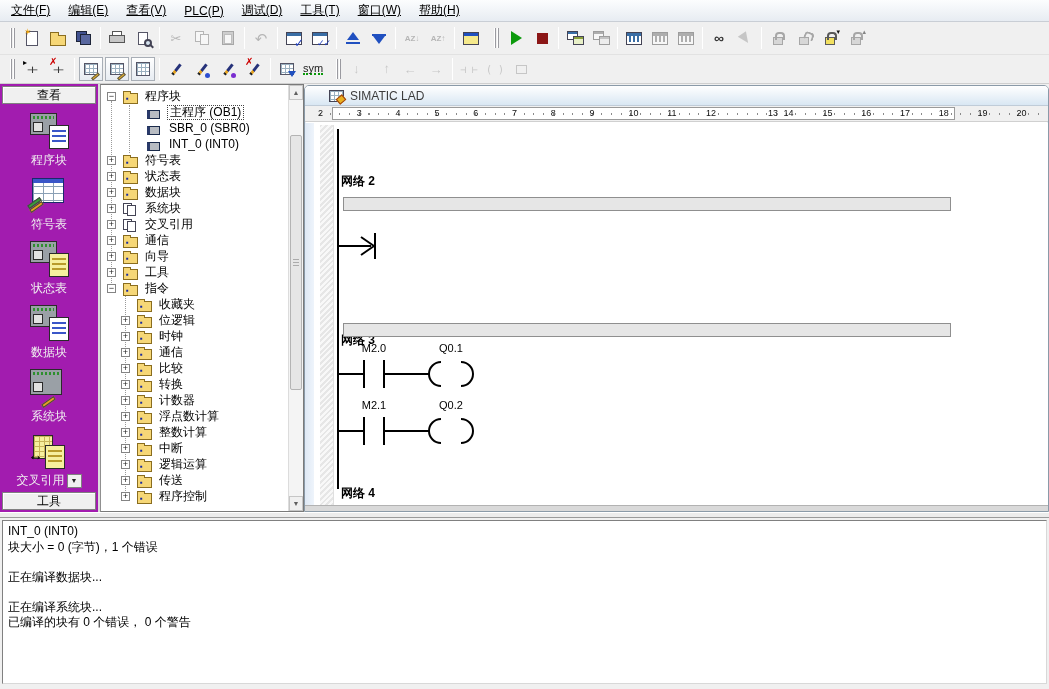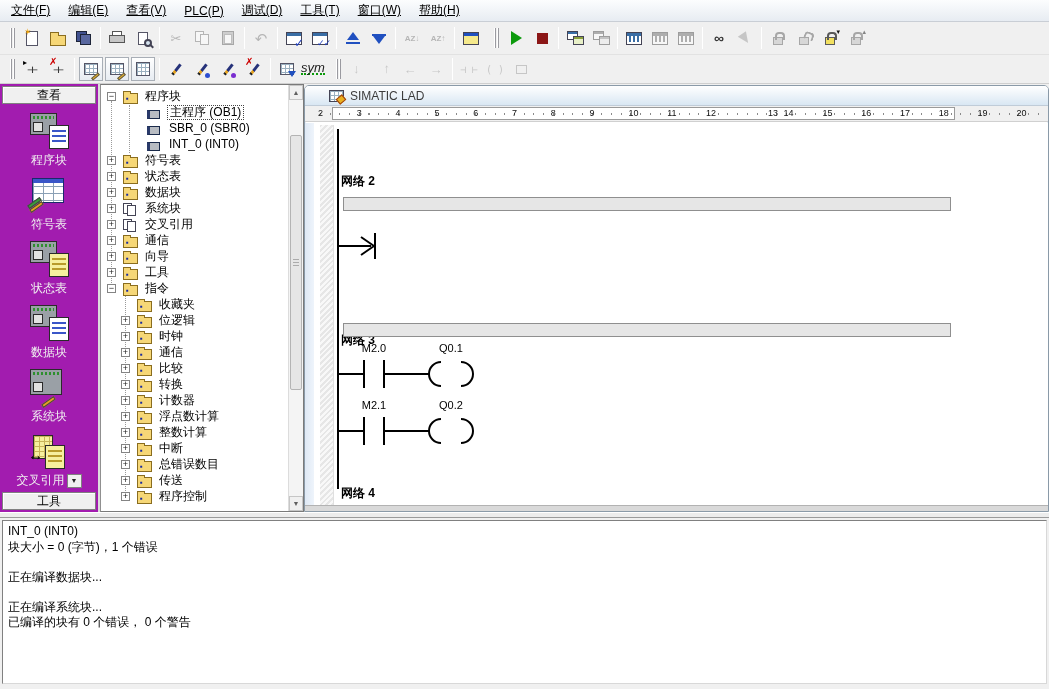--- a/index.html
+++ b/index.html
@@ -69,21 +69,21 @@
   .ladm{font-family:"DejaVu Sans Mono",monospace;font-size:10px;color:#333;letter-spacing:-1px;}
   .pm{position:absolute;font-size:8px;line-height:8px;}
   .pm.play{top:1px;left:2px;color:#000;}
   .pm.x{top:0;left:2px;color:#c00;font-weight:bold;font-size:10px;}
   .ic-grid{width:14px;height:12px;background:#fff;border:1px solid #556;background-image:repeating-linear-gradient(90deg,#9ab0c0 0 1px,transparent 1px 4px),repeating-linear-gradient(#9ab0c0 0 1px,transparent 1px 4px);}
   .ic-grid.tall{height:14px;}
   .pmark{position:absolute;bottom:2px;right:2px;width:9px;height:3px;background:#e8b020;border:1px solid #555;transform:rotate(-40deg);}
   .pen{width:3px;height:13px;background:linear-gradient(#26327a 65%,#e0a020 65%,#e0a020 85%,#222 85%);transform:rotate(38deg);}
   .pdot{position:absolute;bottom:2px;right:3px;width:5px;height:5px;background:#2e4fd0;border-radius:50%;}
   .pdot.b{background:#7a2ed0;}
-  .symt{font-size:13px;font-style:italic;color:#222;border-bottom:2px dotted #0a9a0a;line-height:10px;}
+  .symt{font-size:11px;color:#222;border-bottom:2px dotted #0a9a0a;line-height:10px;}
   .arr{font-size:13px;color:#9a9a9a;display:inline-block;}
   .r90{transform:rotate(90deg);}
   .rm90{transform:rotate(-90deg);}
   .tch{font-family:"DejaVu Sans Mono",monospace;font-size:10px;color:#9a9a9a;}
   .boxmini{width:11px;height:9px;border:1px solid #9a9a9a;}
   .azt{font-size:8px;color:#777;font-weight:bold;}
 
   
   #main{position:absolute;top:84px;left:0;width:1049px;height:428px;background:#f0f0f0;}
 
@@ -636,21 +636,21 @@
           </span>
           <span class="tlabel" style="left: 56px;">中断</span>
         </div>
         <div class="trow">
           <span class="texp" style="left: 20px;">+</span>
           <span class="ticon" style="left: 36px;">
             <div class="ti-folder">
               <i>▪</i>
             </div>
           </span>
-          <span class="tlabel" style="left: 56px;">总错误数目</span>
+          <span class="tlabel" style="left: 56px;">逻辑运算</span>
         </div>
         <div class="trow">
           <span class="texp" style="left: 20px;">+</span>
           <span class="ticon" style="left: 36px;">
             <div class="ti-folder">
               <i>▪</i>
             </div>
           </span>
           <span class="tlabel" style="left: 56px;">传送</span>
         </div>

